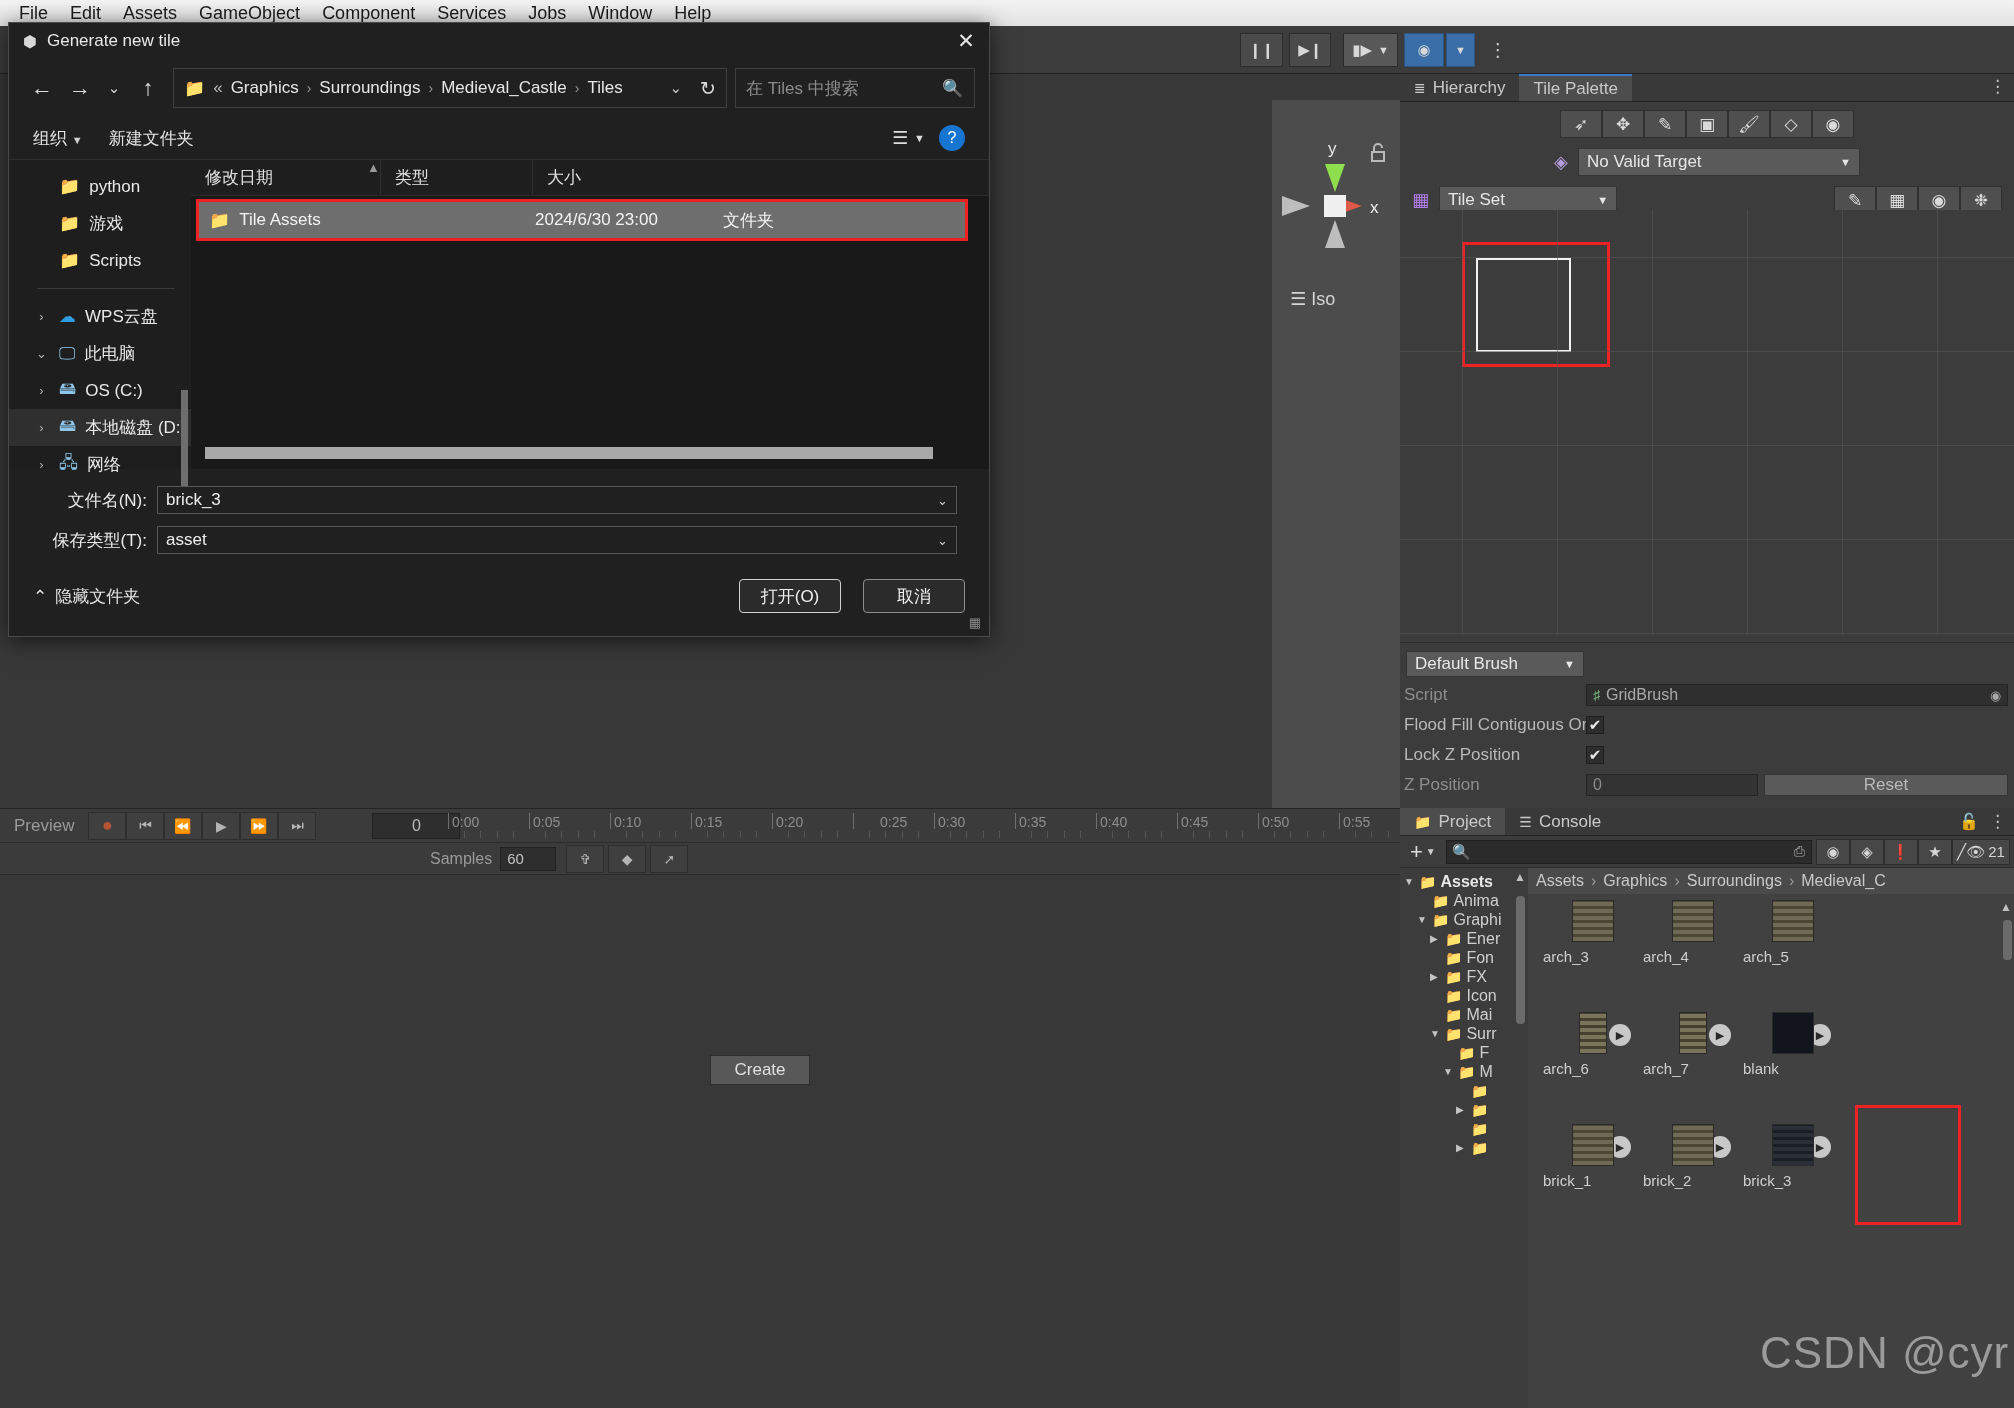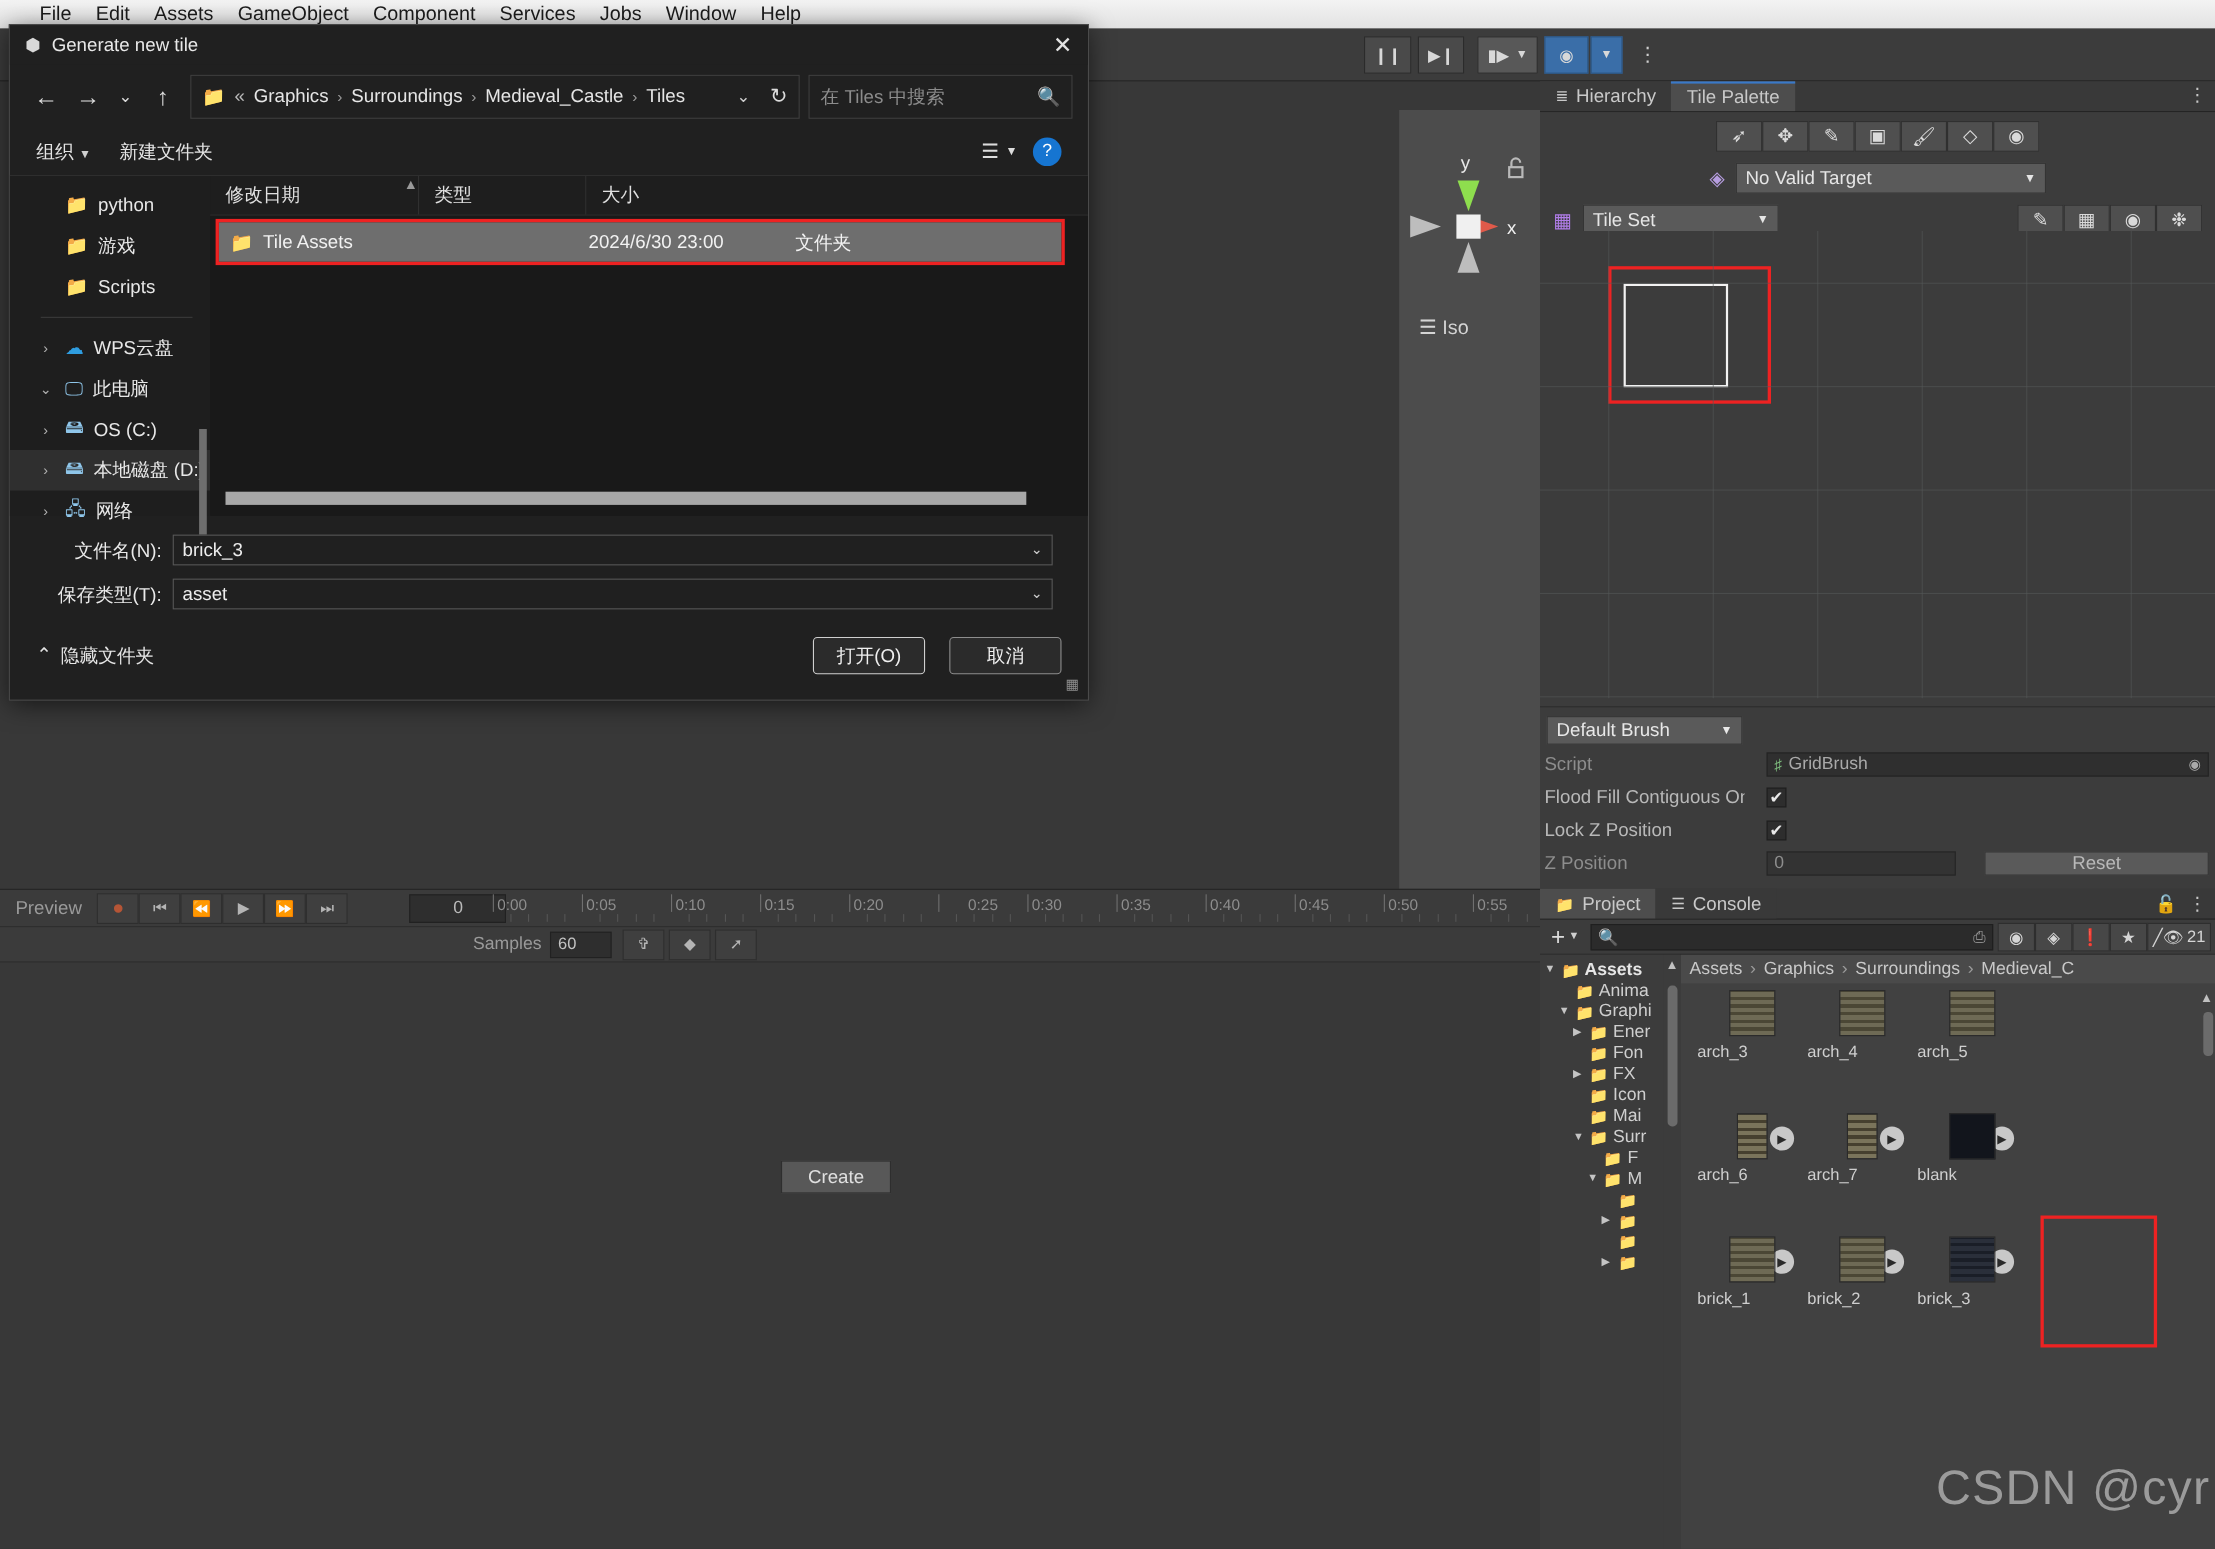--- a/index.html
+++ b/index.html
@@ -7,22 +7,22 @@
   body {
     font-family: "Liberation Sans", "DejaVu Sans", sans-serif;
     background:#3a3a3a; color:#d2d2d2; font-size:17px;
     position:relative;
   }
   
   #unity-root { position:absolute; inset:0; background:#383838; }
   .menubar {
     position:absolute; left:0; top:0; width:2014px; height:26px;
     background:linear-gradient(#f3f3f3,#e2e2e2);
-    color:#1b1b1b; display:flex; gap:0px;
-    font-size:18px; padding-left:25px;
+    color:#1b1b1b; display:flex; align-items:center; gap:0px;
+    font-size:18px; padding-left:8px;
   }
   .menubar .mi { padding:2px 11px; cursor:default; }
 
   .unity-toolbar {
     position:absolute; left:0; top:26px; width:2014px; height:48px;
     background:#3c3c3c; border-bottom:1px solid #232323;
     display:flex; align-items:center;
   }
   .tb-btn {
     height:34px; min-width:40px; display:flex; align-items:center;
@@ -134,21 +134,21 @@
   }
   .white-sel { position:absolute; border:2px solid #f2f2f2; }
 
   .brush-area { position:absolute; left:0; top:540px; width:614px; height:166px; background:#3c3c3c;
      border-top:1px solid #2d2d2d; }
   .brush-dd {
     margin:8px 0 0 6px; width:178px;height:26px;background:#5a5a5a;border:1px solid #343434;
     color:#e8e8e8;font-size:17px;display:flex;align-items:center;padding:0 8px;
     justify-content:space-between;
   }
-  .prop-row { display:flex; align-items:center; height:24px; margin-top:6px; padding-left:4px; font-size:17px;gap:20px; }
+  .prop-row { display:flex; align-items:center; height:24px; margin-top:6px; padding-left:4px; font-size:17px; }
   .prop-label { width:182px; color:#b8b8b8; white-space:nowrap; overflow:hidden; }
   .prop-label.dim { color:#8d8d8d; }
   .prop-obj {
     flex:1; height:22px; background:#2f2f2f; border:1px solid #232323;
     display:flex; align-items:center; padding:0 6px; gap:6px; color:#a9a9a9; font-size:16px;
     margin-right:6px;
   }
   .chk { width:18px;height:18px;background:#2d2d2d;border:1px solid #1e1e1e;
     color:#e8e8e8;display:flex;align-items:center;justify-content:center;font-size:15px; }
   .zfield { width:172px;height:22px;background:#333;border:1px solid #252525;color:#8d8d8d;

